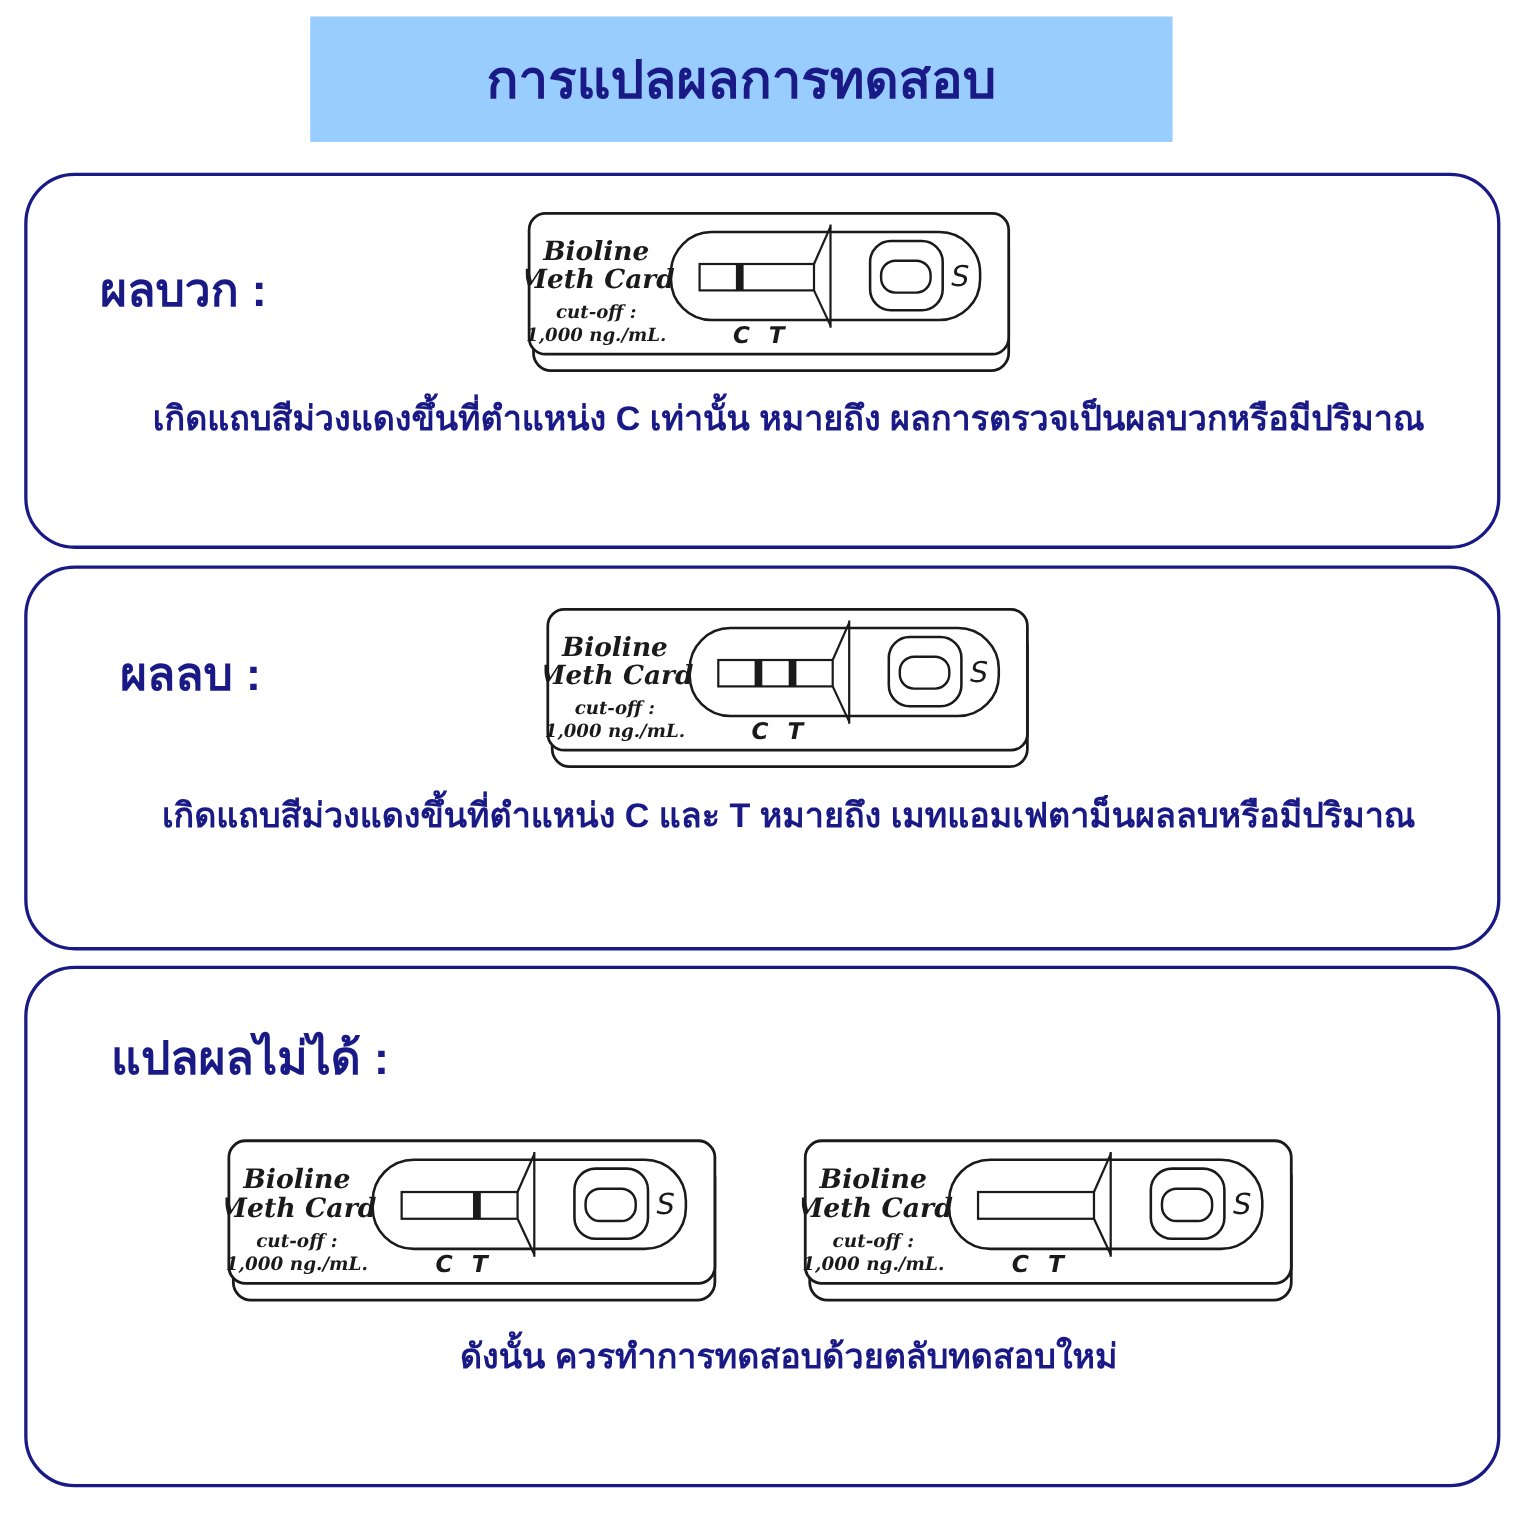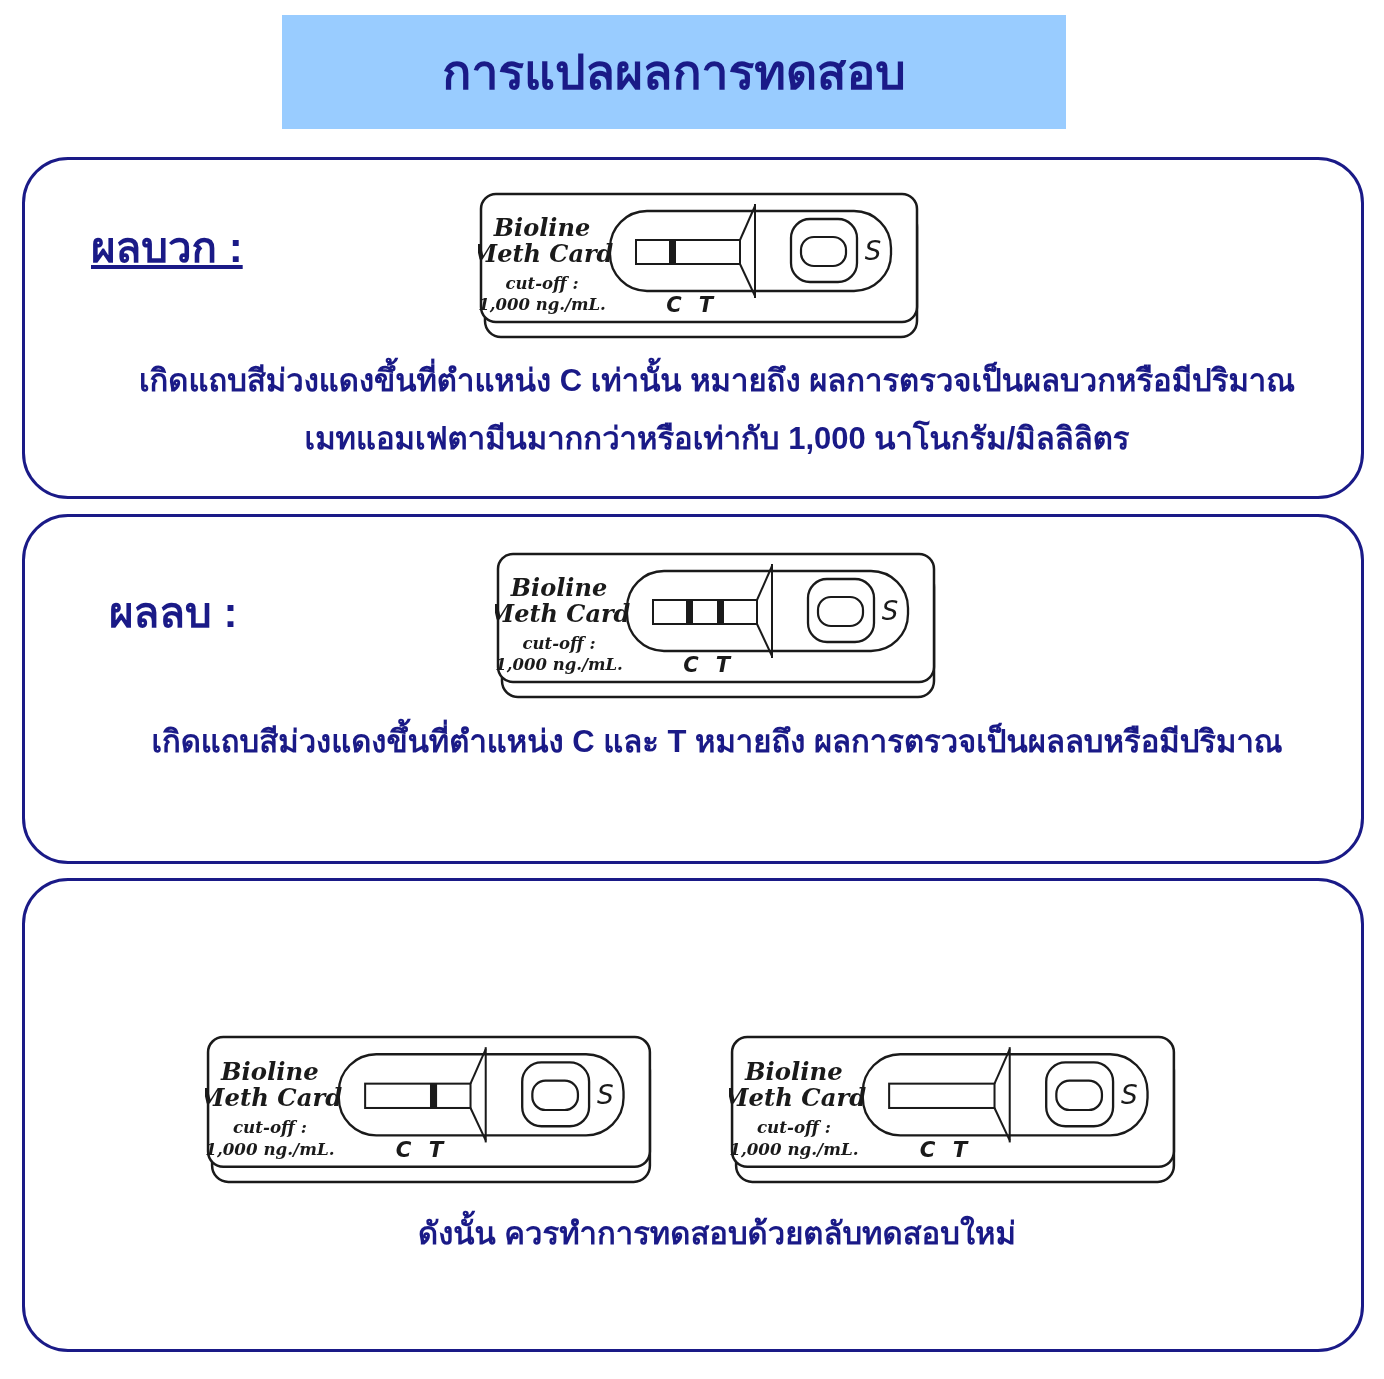--- a/index.html
+++ b/index.html
@@ -39,21 +39,21 @@
   #box-negative { top: 514px; height: 350px; }
   #box-invalid  { top: 878px; height: 474px; }
 
   .section-label {
     position: absolute;
     font-size: 42px;
     font-weight: bold;
     color: var(--navy, #1A1A87);
     white-space: nowrap;
   }
-  #box-positive .section-label { left: 66px;  top: 54px; text-decoration: underline; }
+  #box-positive .section-label { left: 66px;  top: 70px; }
   #box-negative .section-label { left: 84px;  top: 62px; }
   #box-invalid  .section-label { left: 76px;  top: 47px; }
 
   .desc {
     position: absolute;
     left: 0; right: 0;
     text-align: center;
     font-size: 31px;
     font-weight: bold;
     color: var(--navy, #1A1A87);
@@ -107,21 +107,20 @@
 
     <g font-family="'DejaVu Sans', sans-serif" fill="var(--ink)" text-anchor="middle">
       <text x="196" y="121" font-size="21" font-weight="bold">C</text>
       <text x="228" y="121" font-size="21" font-weight="bold">T</text>
       <text x="395" y="69" font-size="26">S</text>
     </g>
   </svg>
       </div>
     <div class="desc">
       <div>เกิดแถบสีม่วงแดงขึ้นที่ตำแหน่ง C เท่านั้น หมายถึง ผลการตรวจเป็นผลบวกหรือมีปริมาณ</div>
-      <div>เมทแอมเฟตามีนมากกว่าหรือเท่ากับ 1,000 นาโนกรัม/มิลลิลิตร</div>
     </div>
   </section>
 
   <section class="result-box" id="box-negative">
     <div class="section-label">ผลลบ :</div>
     <div class="cassette">
   <svg viewBox="0 0 446 152" xmlns="http://www.w3.org/2000/svg">
     <g fill="#ffffff" stroke="var(--ink)" stroke-width="2.5">
       <rect x="7" y="20" width="432" height="126" rx="16"></rect>
       <rect x="3" y="3" width="436" height="128" rx="15"></rect>
@@ -144,25 +143,26 @@
     <rect x="191" y="49" width="7" height="24" fill="var(--ink)"></rect>
     <rect x="222" y="49" width="7" height="24" fill="var(--ink)"></rect>
     <g font-family="'DejaVu Sans', sans-serif" fill="var(--ink)" text-anchor="middle">
       <text x="196" y="121" font-size="21" font-weight="bold">C</text>
       <text x="228" y="121" font-size="21" font-weight="bold">T</text>
       <text x="395" y="69" font-size="26">S</text>
     </g>
   </svg>
       </div>
     <div class="desc">
-      <div>เกิดแถบสีม่วงแดงขึ้นที่ตำแหน่ง C และ T หมายถึง ผลการตรวจเป็นผลลบหรือมีปริมาณ</div>
+      <div>เกิดแถบสีม่วงแดงขึ้นที่ตำแหน่ง C และ T หมายถึง เมทแอมเฟตาม็นผลลบหรือมีปริมาณ</div>
     </div>
   </section>
 
   <section class="result-box" id="box-invalid">
+    <div class="section-label">แปลผลไม่ได้ :</div>
     <div class="cassette cassette-a">
   <svg viewBox="0 0 446 152" xmlns="http://www.w3.org/2000/svg">
     <g fill="#ffffff" stroke="var(--ink)" stroke-width="2.5">
       <rect x="7" y="20" width="432" height="126" rx="16"></rect>
       <rect x="3" y="3" width="436" height="128" rx="15"></rect>
     </g>
     <g font-family="'DejaVu Serif', serif" font-weight="bold" fill="var(--ink)" text-anchor="middle">
       <text x="64" y="45" font-size="24">Bioline</text>
       <text x="64" y="71" font-size="24">Meth Card</text>
       <text x="64" y="98" font-size="16.5">cut-off :</text>

